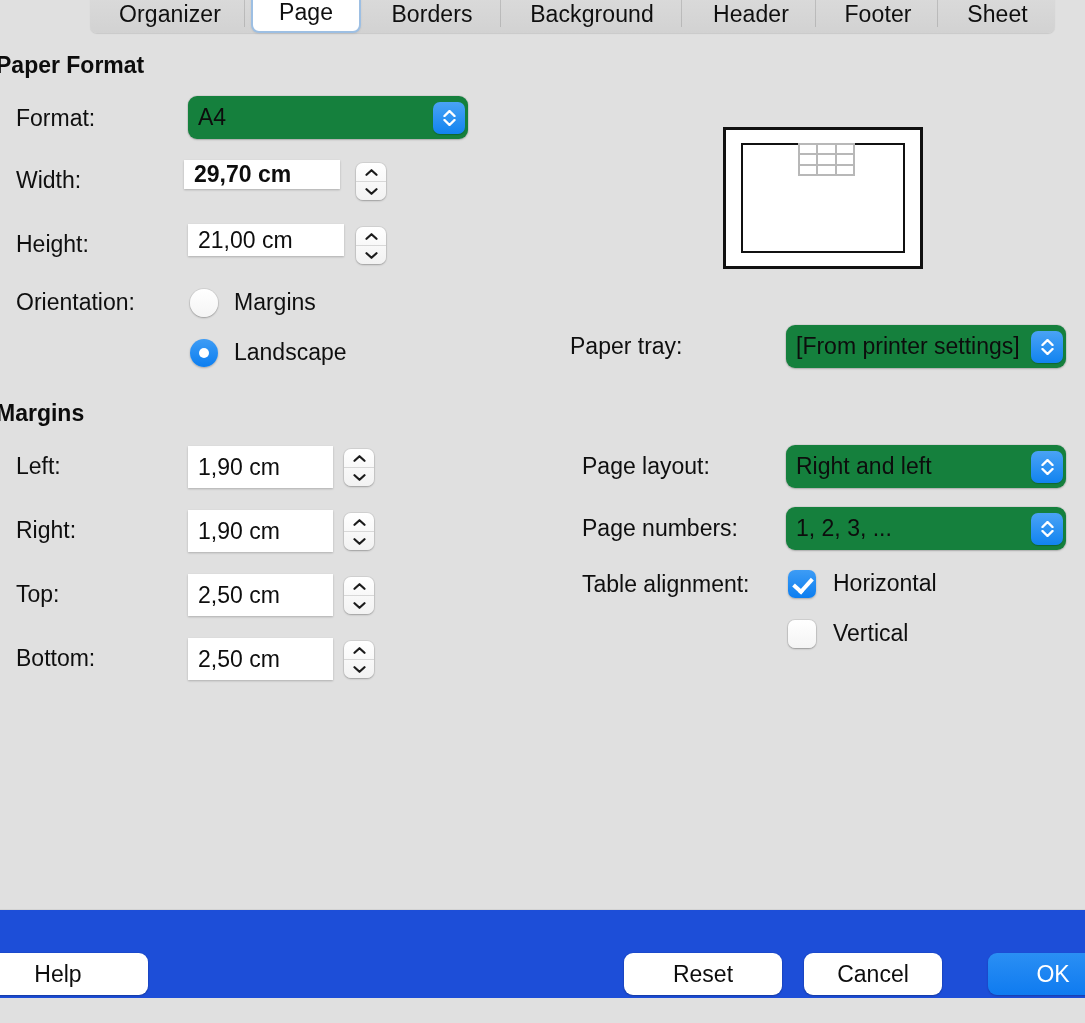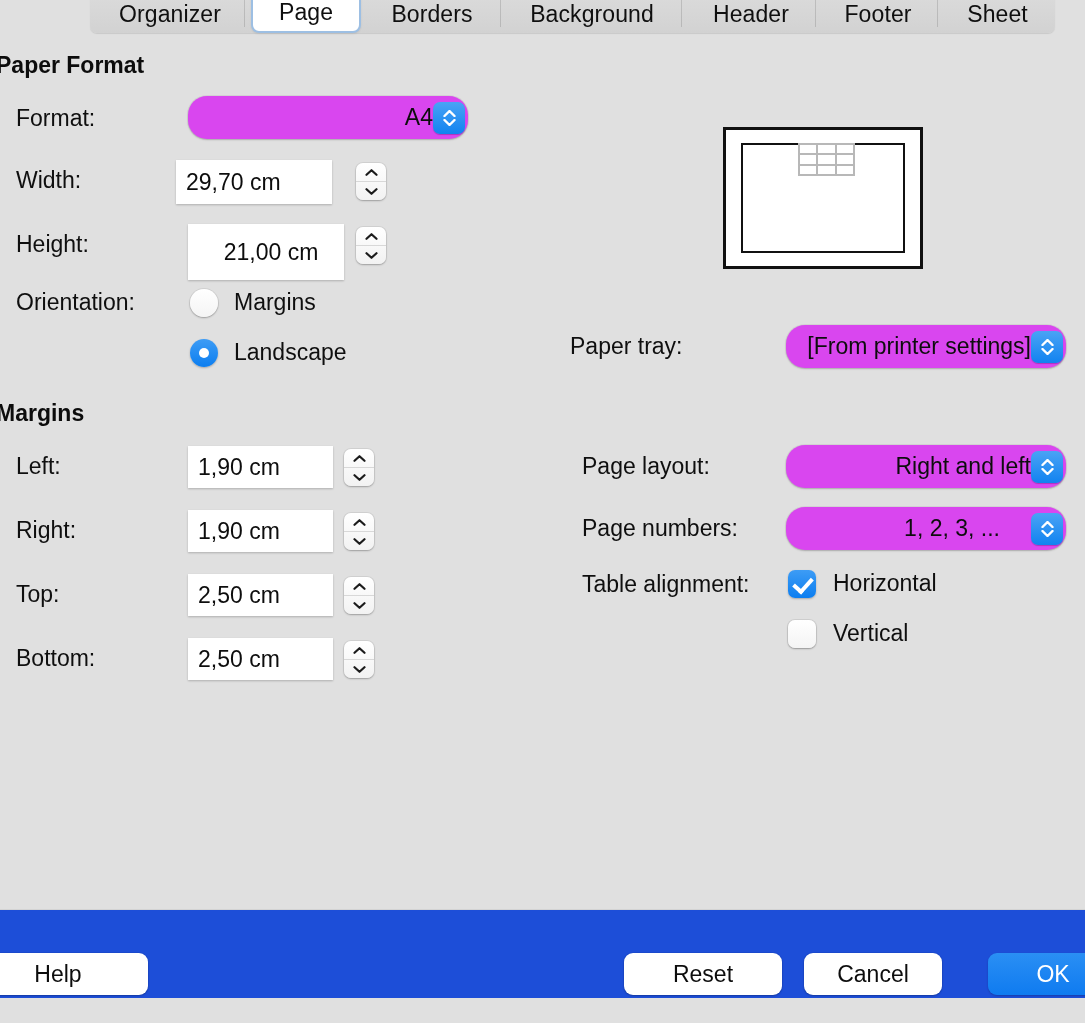--- a/index.html
+++ b/index.html
@@ -83,27 +83,26 @@
   .flabel {
     position: absolute;
     font-size: 23px;
     color: #0f0f0f;
     white-space: nowrap;
   }
 
   
   .combo {
     position: absolute;
-    background: #d946ef;
-    border-radius: 19px;
+    background: #15803d;
+    border-radius: 9px;
     box-sizing: border-box;
     box-shadow: 0 1px 2px rgba(0,0,0,0.20), 0 0 0 1px rgba(0,0,0,0.05);
     display: flex;
     align-items: center;
-    text-align: right;
   }
   .combo .ctext {
     flex: 1;
     padding-left: 10px;
     font-size: 23px;
     color: #0d0d0d;
     white-space: nowrap;
     overflow: hidden;
   }
   .combo .cbtn {
@@ -330,38 +329,38 @@
         </span>
       <span class="chev" style="margin-top:2px;">
           <svg width="13" height="7" viewBox="0 0 13 7">
             <path d="M1.5 1 L6.5 6 L11.5 1" fill="none" stroke="#ffffff" stroke-width="2.4" stroke-linecap="round" stroke-linejoin="round"></path>
           </svg>
         </span>
     </span>
   </div>
 
   <div class="flabel" style="left:16px; top:167px;">Width:</div>
-  <div class="spinfield" style="left:176px; top:160px; width:156px; height:44px;">
+  <div class="spinfield" style="left:184px; top:160px; width:156px; height:29px;font-weight:bold;">
     <span class="stext">29,70 cm</span>
   </div>
   <div class="stepper" style="left:356px; top:163px; height:37px;">
     <span class="sup">
         <svg width="13" height="7" viewBox="0 0 13 7">
           <path d="M1.5 5.8 L6.5 1.2 L11.5 5.8" fill="none" stroke="#1c1c1c" stroke-width="2.2" stroke-linecap="round" stroke-linejoin="round"></path>
         </svg>
       </span>
     <span class="sdn">
         <svg width="13" height="7" viewBox="0 0 13 7">
           <path d="M1.5 1.2 L6.5 5.8 L11.5 1.2" fill="none" stroke="#1c1c1c" stroke-width="2.2" stroke-linecap="round" stroke-linejoin="round"></path>
         </svg>
       </span>
   </div>
 
   <div class="flabel" style="left:16px; top:231px;">Height:</div>
-  <div class="spinfield" style="left:188px; top:224px; width:156px; height:56px;justify-content:center;">
+  <div class="spinfield" style="left:188px; top:224px; width:156px; height:32px;">
     <span class="stext">21,00 cm</span>
   </div>
   <div class="stepper" style="left:356px; top:227px; height:37px;">
     <span class="sup">
         <svg width="13" height="7" viewBox="0 0 13 7">
           <path d="M1.5 5.8 L6.5 1.2 L11.5 5.8" fill="none" stroke="#1c1c1c" stroke-width="2.2" stroke-linecap="round" stroke-linejoin="round"></path>
         </svg>
       </span>
     <span class="sdn">
         <svg width="13" height="7" viewBox="0 0 13 7">

